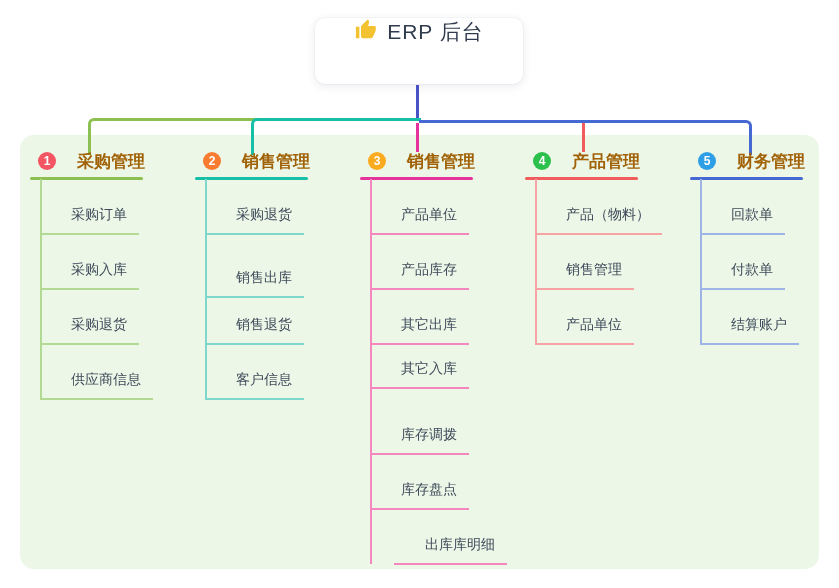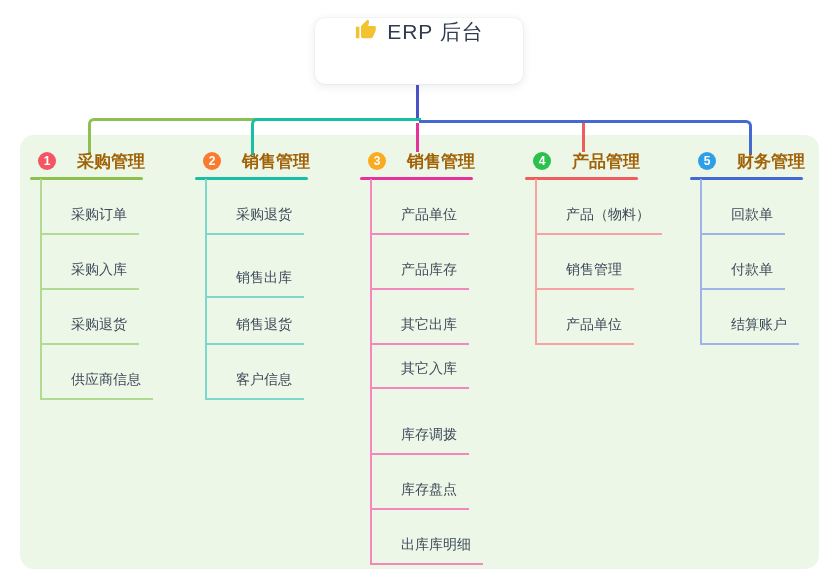--- a/index.html
+++ b/index.html
@@ -99,21 +99,21 @@
           <span class="branch-title">销售管理</span>
         </div>
         <div class="head-underline" style="background: rgb(230, 51, 155);"></div>
         <div class="child-vline" style="background: rgb(243, 135, 190); height: 385px;"></div>
         <div class="child-row" style="top: 54px; border-bottom-color: rgb(243, 135, 190);">产品单位</div>
         <div class="child-row" style="top: 109px; border-bottom-color: rgb(243, 135, 190);">产品库存</div>
         <div class="child-row" style="top: 164px; border-bottom-color: rgb(243, 135, 190);">其它出库</div>
         <div class="child-row" style="top: 208px; border-bottom-color: rgb(243, 135, 190);">其它入库</div>
         <div class="child-row" style="top: 274px; border-bottom-color: rgb(243, 135, 190);">库存调拨</div>
         <div class="child-row" style="top: 329px; border-bottom-color: rgb(243, 135, 190);">库存盘点</div>
-        <div class="child-row" style="top: 384px; border-bottom-color: rgb(243, 135, 190);">出库库明细</div>
+        <div class="child-row" style="top: 384px; border-bottom-color: rgb(243, 135, 190); margin-left: 24px;">出库库明细</div>
       </div>
       <div class="branch-col" style="left: 525px;">
         <div class="branch-head">
           <span class="badge" style="background: rgb(44, 192, 76);">4</span>
           <span class="branch-title">产品管理</span>
         </div>
         <div class="head-underline" style="background: rgb(241, 92, 92);"></div>
         <div class="child-vline" style="background: rgb(247, 163, 163); height: 165px;"></div>
         <div class="child-row" style="top: 54px; border-bottom-color: rgb(247, 163, 163);">产品（物料）</div>
         <div class="child-row" style="top: 109px; border-bottom-color: rgb(247, 163, 163);">销售管理</div>

